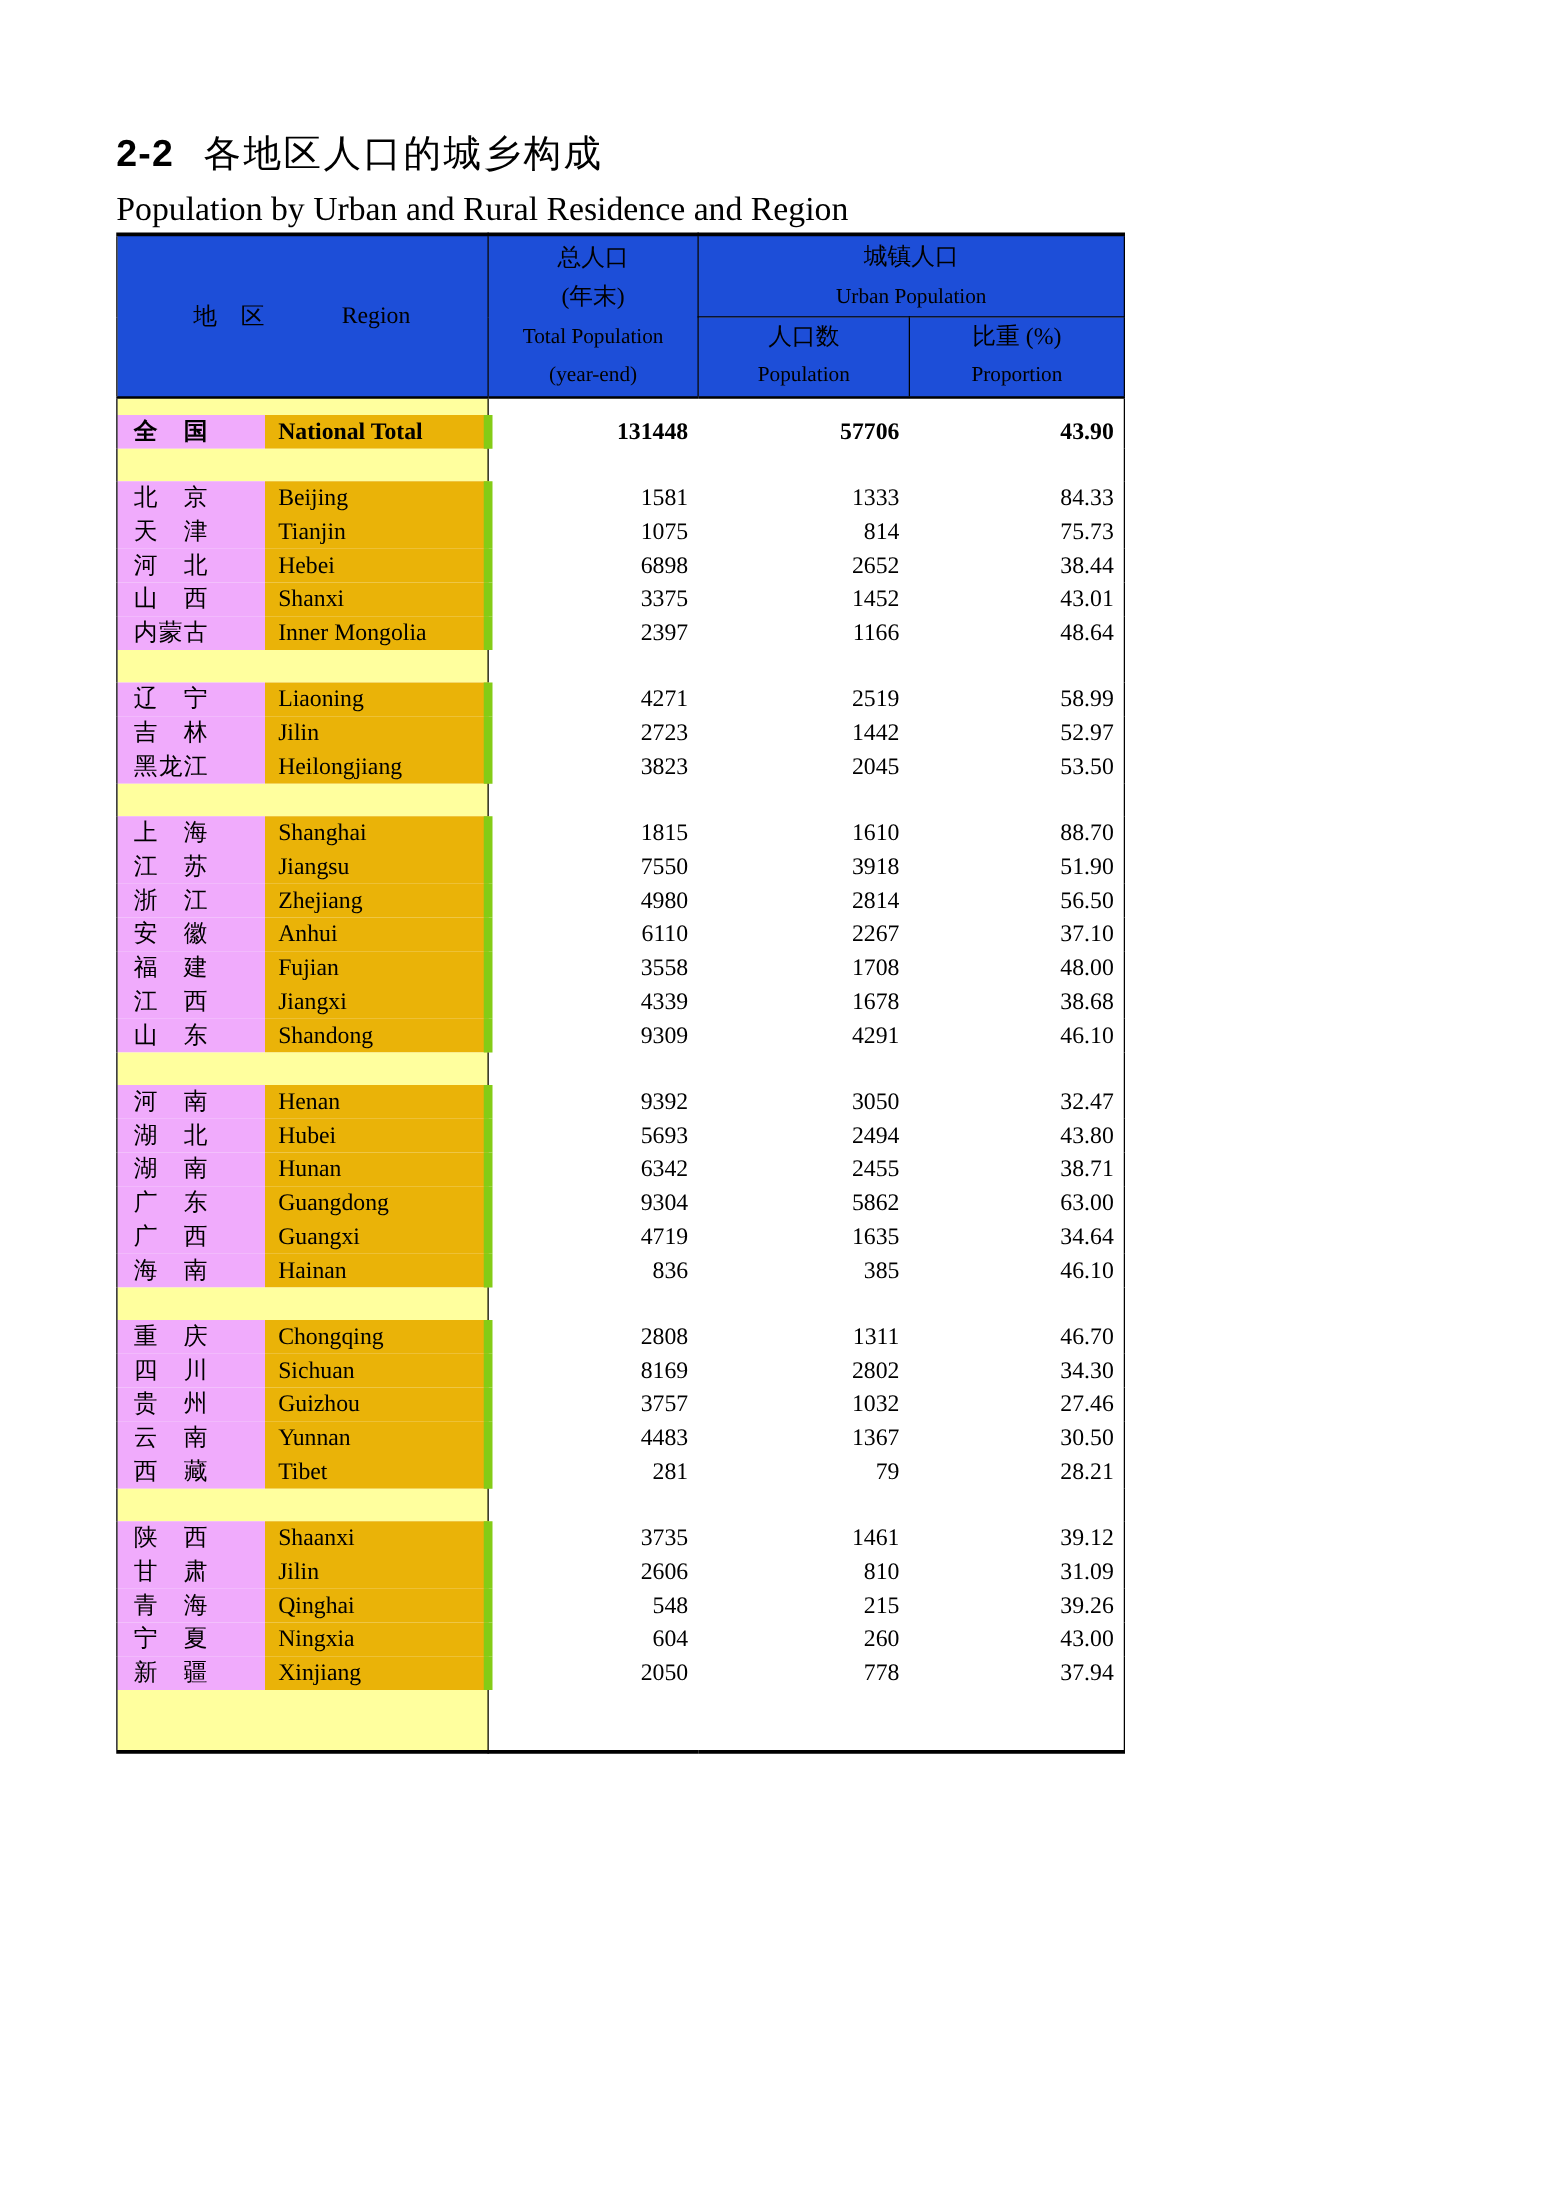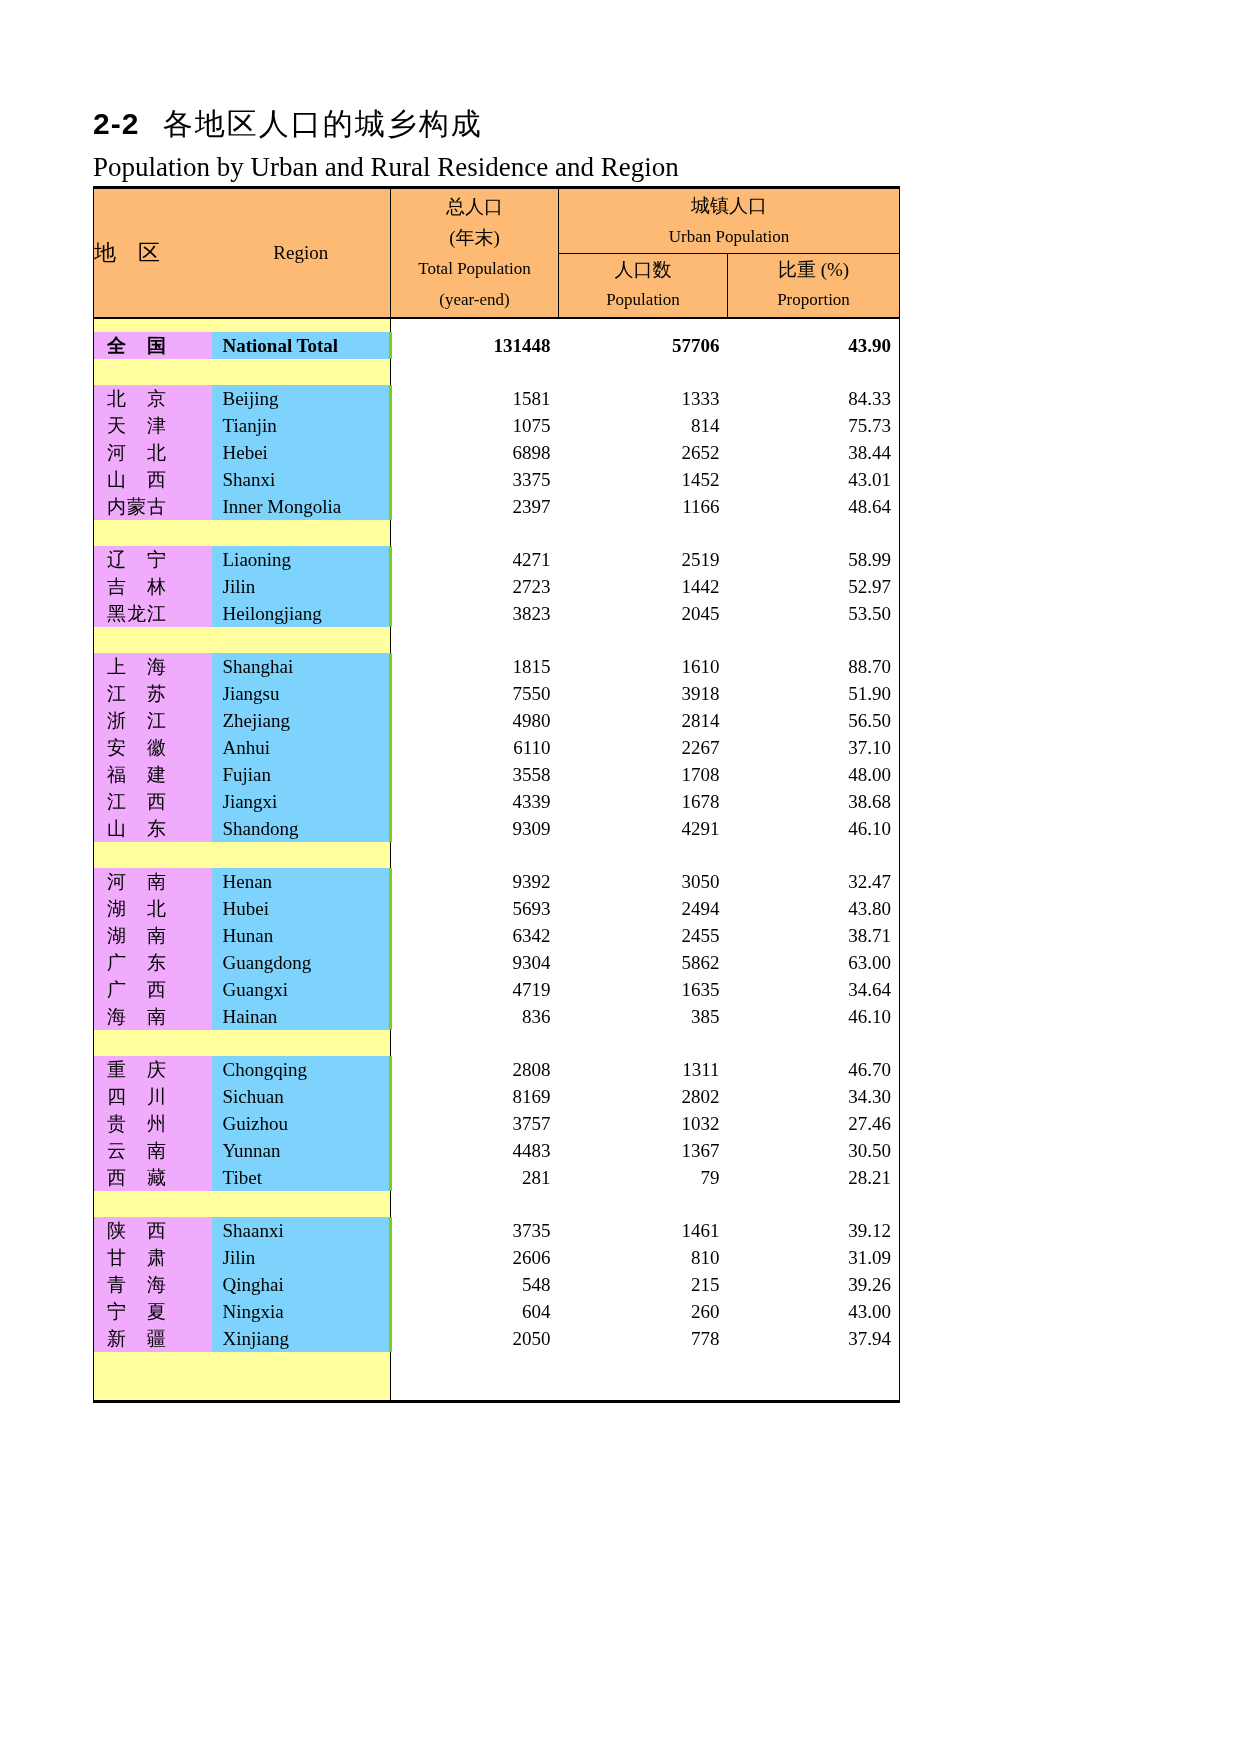--- a/index.html
+++ b/index.html
@@ -54,37 +54,37 @@
   table.stat {
     border-collapse: collapse;
     table-layout: fixed;
     width: 806px;
     border-top: 3px solid #000;
     border-bottom: 3px solid #000;
     border-left: 1px solid #000;
     border-right: 1px solid #000;
   }
   thead th {
-    background: #fdba74;
+    background: #1d4ed8;
     border: 1px solid #000;
     font-weight: normal;
     padding: 0;
     vertical-align: middle;
   }
   thead th.bb { border-bottom: 2px solid #000; }
   thead tr.hr1 { height: 66px; }
   thead tr.hr2 { height: 64px; }
   .h-region-inner {
     display: flex;
     align-items: center;
   }
   .h-region-inner .rzh {
     width: 118px;
-    text-align: left;
-    font-size: 22px;
+    text-align: right;
+    font-size: 19px;
   }
   .h-region-inner .ren {
     width: 179px;
     text-align: center;
     font-size: 19px;
   }
   th .zhline { font-size: 19px; line-height: 31px; }
   th .enline { font-size: 17px; line-height: 31px; }
   th.h-sub .zhline { line-height: 30px; }
   th.h-sub .enline { line-height: 30px; }
@@ -94,22 +94,22 @@
     line-height: 27px;
     font-size: 19px;
     vertical-align: middle;
   }
   td.c-zh {
     background: #f0abfc;
     padding-left: 13px;
     letter-spacing: 1px;
   }
   td.c-en {
-    background: #7dd3fc;
-    border-right: 3px solid #84cc16;
+    background: #eab308;
+    border-right: 7px solid #84cc16;
     padding-left: 11px;
   }
   td.c-sp {
     background: #ffff9e;
     border-right: 1px solid #000;
   }
   td.num {
     text-align: right;
     padding-right: 8px;
     font-size: 19px;

